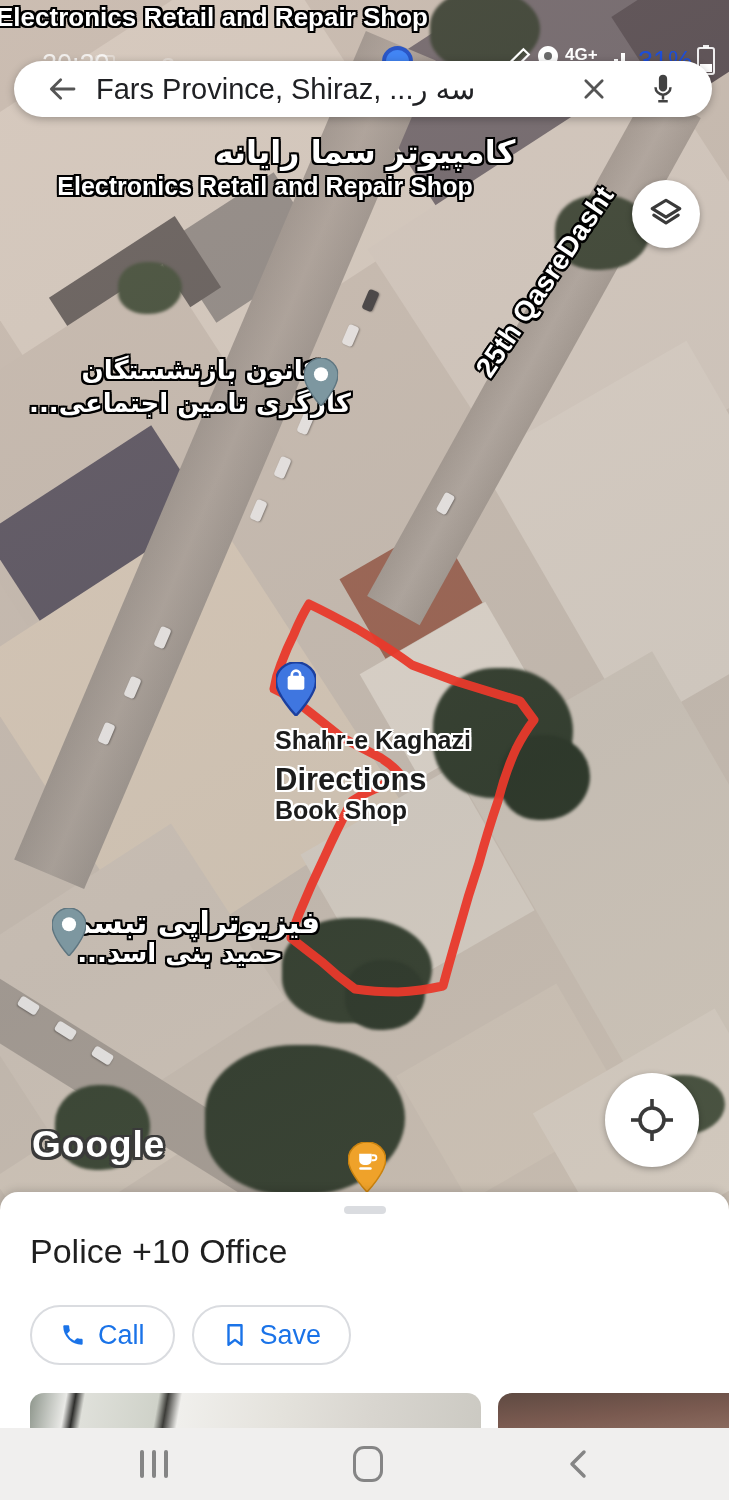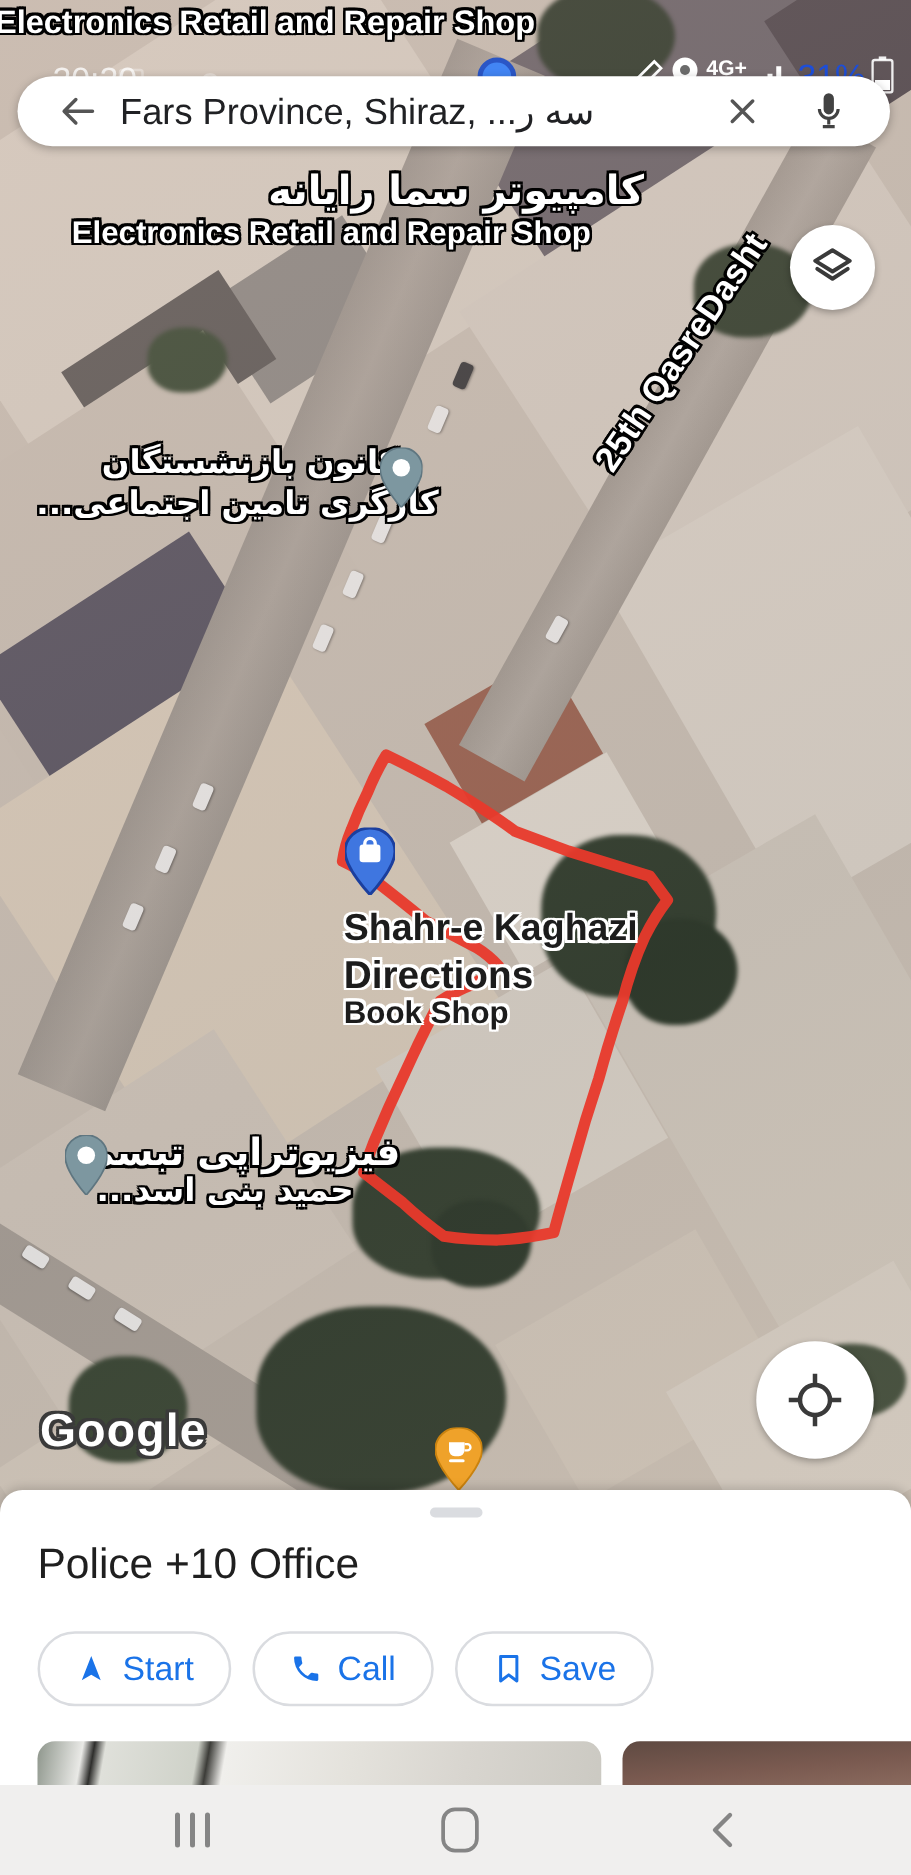--- a/index.html
+++ b/index.html
@@ -110,21 +110,21 @@
     <circle cx="12" cy="11.5" r="5" fill="#fff"></circle>
   </svg>
   <div class="olabel" dir="rtl" style="left:200px;top:355px;transform:translateX(-50%);font-size:26px;z-index:15;font-family:'DejaVu Sans',sans-serif;">کانون بازنشستگان</div>
   <div class="olabel" dir="rtl" style="left:190px;top:388px;transform:translateX(-50%);font-size:26px;z-index:15;font-family:'DejaVu Sans',sans-serif;">کارگری تامین اجتماعی...</div>
 
   <svg class="abs" style="left:276px;top:662px;z-index:16;" width="40" height="54" viewBox="0 0 24 32">
     <path d="M12 0C5.4 0 0 5 0 11.3 0 19.5 12 32 12 32s12-12.5 12-20.7C24 5 18.6 0 12 0z" fill="#3f76e0" stroke="#1b3f9e" stroke-width="1.4"></path>
     <rect x="7" y="8" width="10" height="8.5" rx="1.6" fill="#fff"></rect>
     <path d="M9.5 9.5 V7.5 a2.5 2.5 0 0 1 5 0 V9.5" fill="none" stroke="#fff" stroke-width="1.6"></path>
   </svg>
-  <div class="dlabel" style="left:275px;top:726px;font-size:30px;z-index:15;">Shahr-e Kaghazi</div>
+  <div class="dlabel" style="left:275px;top:726px;font-size:25px;z-index:15;">Shahr-e Kaghazi</div>
   <div class="dlabel" style="left:275px;top:762px;font-size:31px;z-index:15;">Directions</div>
   <div class="dlabel" style="left:275px;top:796px;font-size:25px;z-index:15;">Book Shop</div>
 
   <svg class="abs" style="left:52px;top:908px;z-index:16;" width="34" height="48" viewBox="0 0 24 34">
     <path d="M12 0C5.4 0 0 5.4 0 12c0 9 12 22 12 22s12-13 12-22C24 5.4 18.6 0 12 0z" fill="#7d97a0" stroke="#5f7680" stroke-width="1"></path>
     <circle cx="12" cy="11.5" r="5" fill="#fff"></circle>
   </svg>
   <div class="olabel" dir="rtl" style="left:195px;top:905px;transform:translateX(-50%);font-size:30px;z-index:15;font-family:'DejaVu Sans',sans-serif;">فیزیوتراپی تبسم</div>
   <div class="olabel" dir="rtl" style="left:180px;top:938px;transform:translateX(-50%);font-size:26px;z-index:15;font-family:'DejaVu Sans',sans-serif;">حمید بنی اسد...</div>
 
@@ -202,26 +202,20 @@
       <line x1="3" y1="24" x2="11" y2="24" stroke="#3a3a3a" stroke-width="3.6"></line>
       <line x1="37" y1="24" x2="45" y2="24" stroke="#3a3a3a" stroke-width="3.6"></line>
     </svg>
   </div>
 
   <div id="sheet">
     <div id="drag-handle"></div>
     <div id="sheet-title">Police +10 Office</div>
 
     <div class="actions">
-      <div class="pill secondary">
-        <svg width="26" height="26" viewBox="0 0 24 24">
-          <path d="M12 2.5 5 20.5l7-4 7 4z" fill="#1a73e8"></path>
-        </svg>
-        <span>Start</span>
-      </div>
       <div class="pill secondary">
         <svg width="26" height="26" viewBox="0 0 24 24">
           <path d="M6.6 10.8a15 15 0 0 0 6.6 6.6l2.2-2.2a1 1 0 0 1 1-.25 11 11 0 0 0 3.5.56 1 1 0 0 1 1 1V20a1 1 0 0 1-1 1A17 17 0 0 1 3 4a1 1 0 0 1 1-1h3.5a1 1 0 0 1 1 1 11 11 0 0 0 .56 3.5 1 1 0 0 1-.25 1z" fill="#1a73e8"></path>
         </svg>
         <span>Call</span>
       </div>
       <div class="pill secondary">
         <svg width="26" height="26" viewBox="0 0 24 24">
           <path d="M6 3h12v18l-6-4.5L6 21z" fill="none" stroke="#1a73e8" stroke-width="2.2" stroke-linejoin="round"></path>
         </svg>

